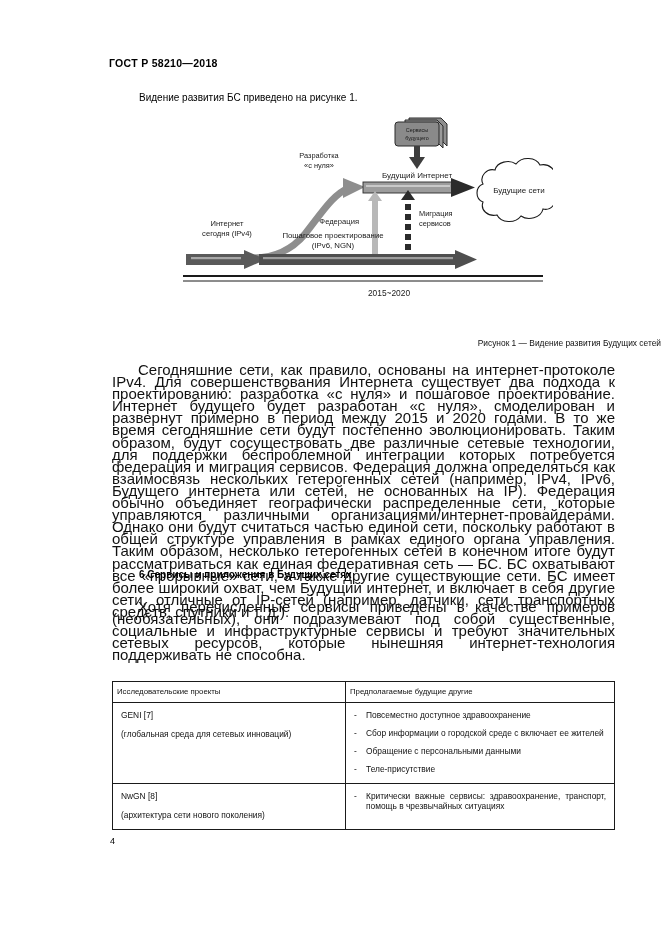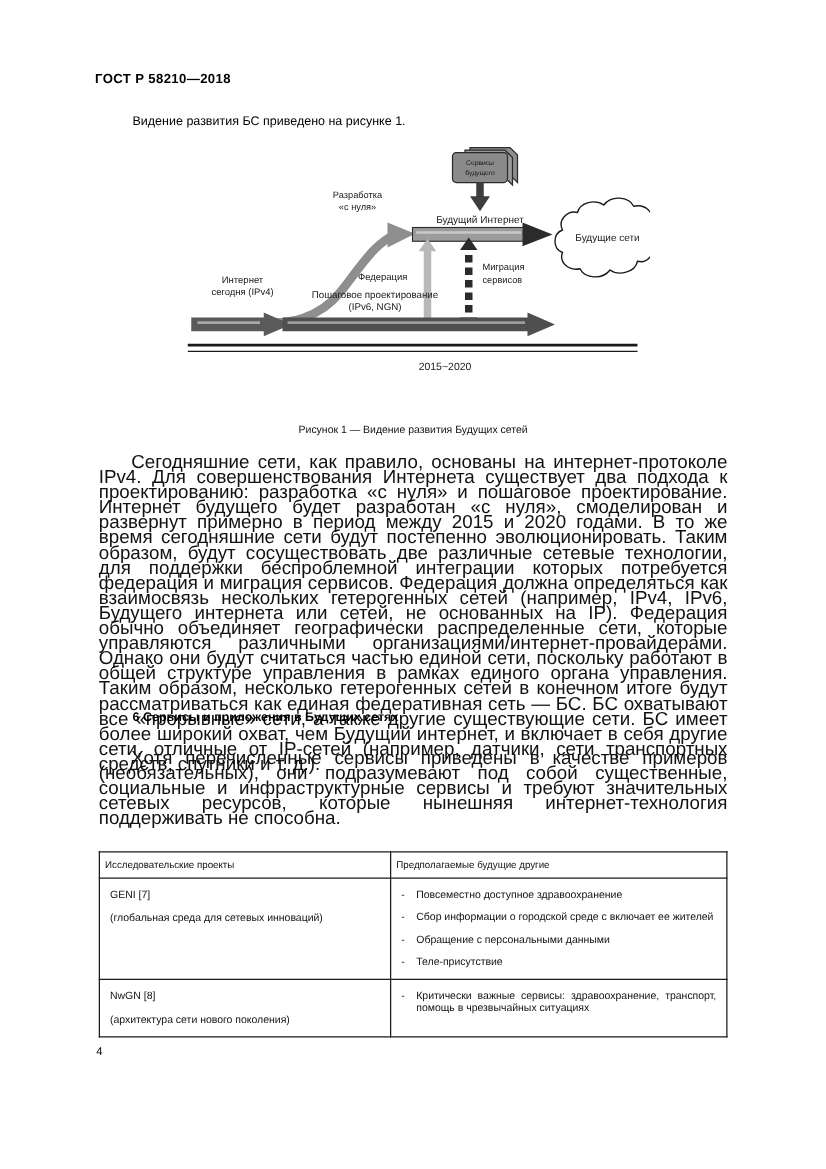--- a/index.html
+++ b/index.html
@@ -12,20 +12,21 @@
     height: 935px;
     position: relative;
     font-family: "Liberation Sans", sans-serif;
     color: #000000;
     overflow: hidden;
   }
 
   .page {
     position: absolute;
     inset: 0;
+    margin-left: 33px;
   }
 
   
   .doc-header {
     position: absolute;
     left: 76px;
     top: 57px;
     font-size: 10.5px;
     font-weight: bold;
     letter-spacing: 0.3px;
@@ -59,21 +60,21 @@
     left: 150px;
     top: 106px;
     width: 370px;
     height: 200px;
   }
   .fig-caption {
     position: absolute;
     left: 0;
     right: 0;
     top: 338px;
-    text-align: center;
+    text-align: right;
     font-size: 8.4px;
     color: #111;
   }
 
   
   .sec-head {
     position: absolute;
     left: 106px;
     top: 569px;
     font-size: 10px;

